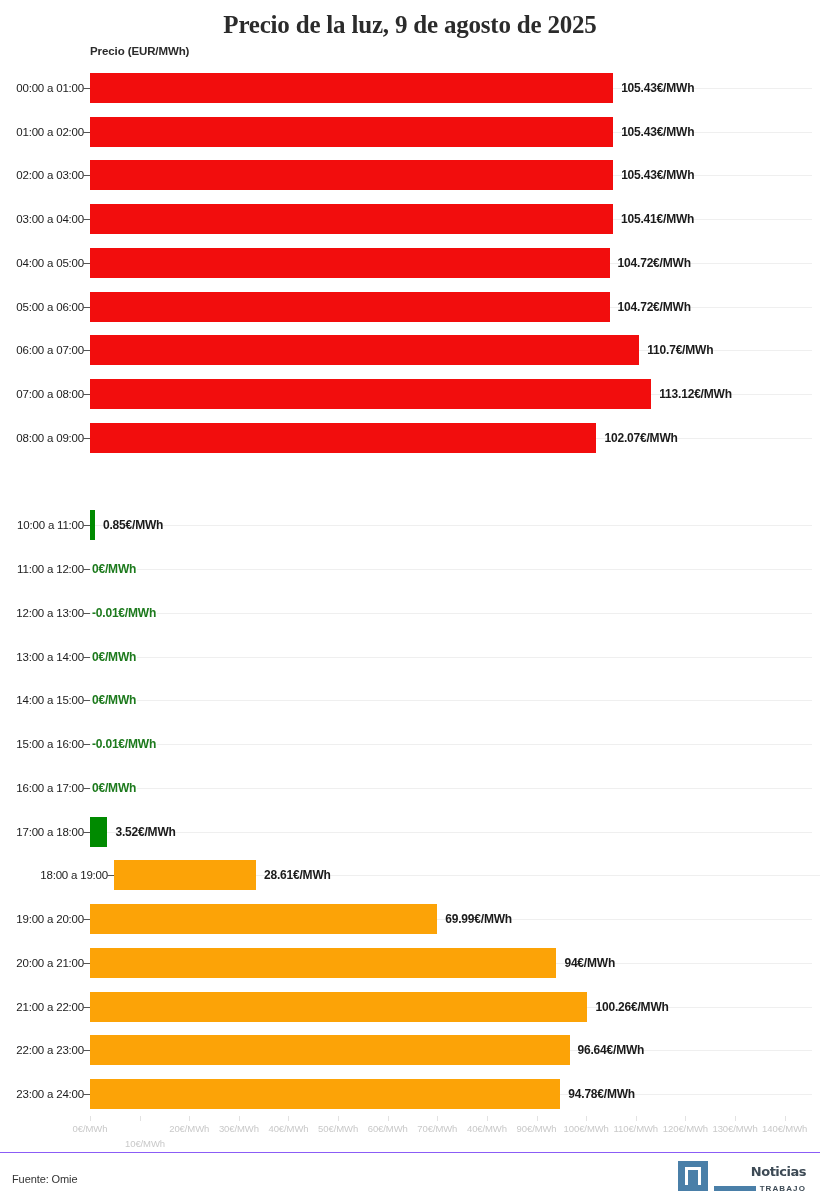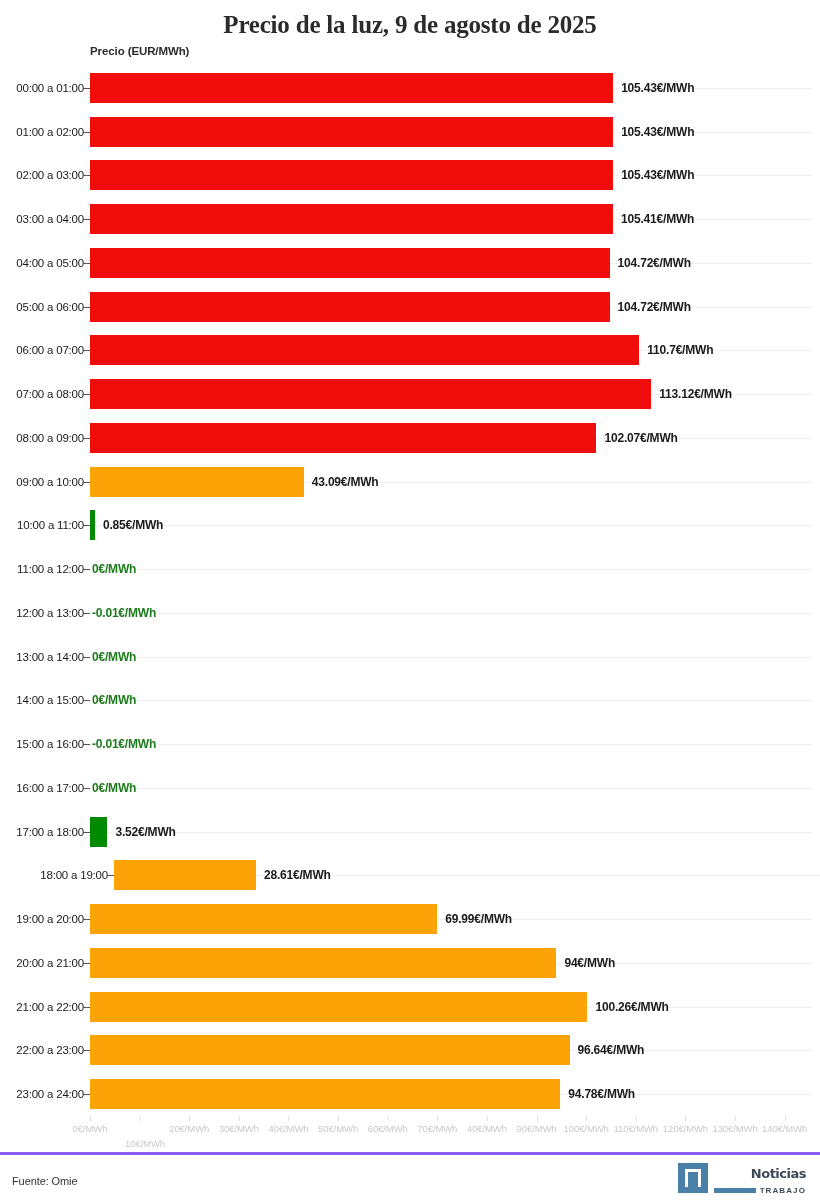--- a/index.html
+++ b/index.html
@@ -134,21 +134,21 @@
     letter-spacing: -0.1px;
   }
 
   
   #footer {
     position: absolute;
     left: 0;
     bottom: 0;
     width: 820px;
     height: 50px;
-    border-top: 3px solid #8b5cf6;
+    border-top: 1px solid #8b5cf6;
     box-sizing: border-box;
   }
   .source {
     position: absolute;
     left: 12px;
     top: 20px;
     font-size: 11px;
     color: #333333;
     letter-spacing: -0.1px;
   }
@@ -271,27 +271,20 @@
       <div class="tickmark"></div>
       <div class="bar" style="width: 561.301px; background: rgb(242, 13, 13);"></div>
       <div class="val-label" style="left: 659.301px;">113.12€/MWh</div>
     </div>
     <div class="row" style="top: 350px;">
       <div class="gridline"></div>
       <div class="cat-label">08:00 a 09:00</div>
       <div class="tickmark"></div>
       <div class="bar" style="width: 506.471px; background: rgb(242, 13, 13);"></div>
       <div class="val-label" style="left: 604.471px;">102.07€/MWh</div>
-    </div>
-    <div class="row" style="top: 393.75px;">
-      <div class="gridline"></div>
-      <div class="cat-label">09:00 a 10:00</div>
-      <div class="tickmark"></div>
-      <div class="bar" style="width: 213.813px; background: rgb(252, 163, 7);"></div>
-      <div class="val-label" style="left: 311.813px;">43.09€/MWh</div>
     </div>
     <div class="row" style="top: 437.5px;">
       <div class="gridline"></div>
       <div class="cat-label">10:00 a 11:00</div>
       <div class="tickmark"></div>
       <div class="bar" style="width: 5px; background: rgb(0, 138, 0);"></div>
       <div class="val-label" style="left: 103px;">0.85€/MWh</div>
     </div>
     <div class="row" style="top: 481.25px;">
       <div class="gridline"></div>

